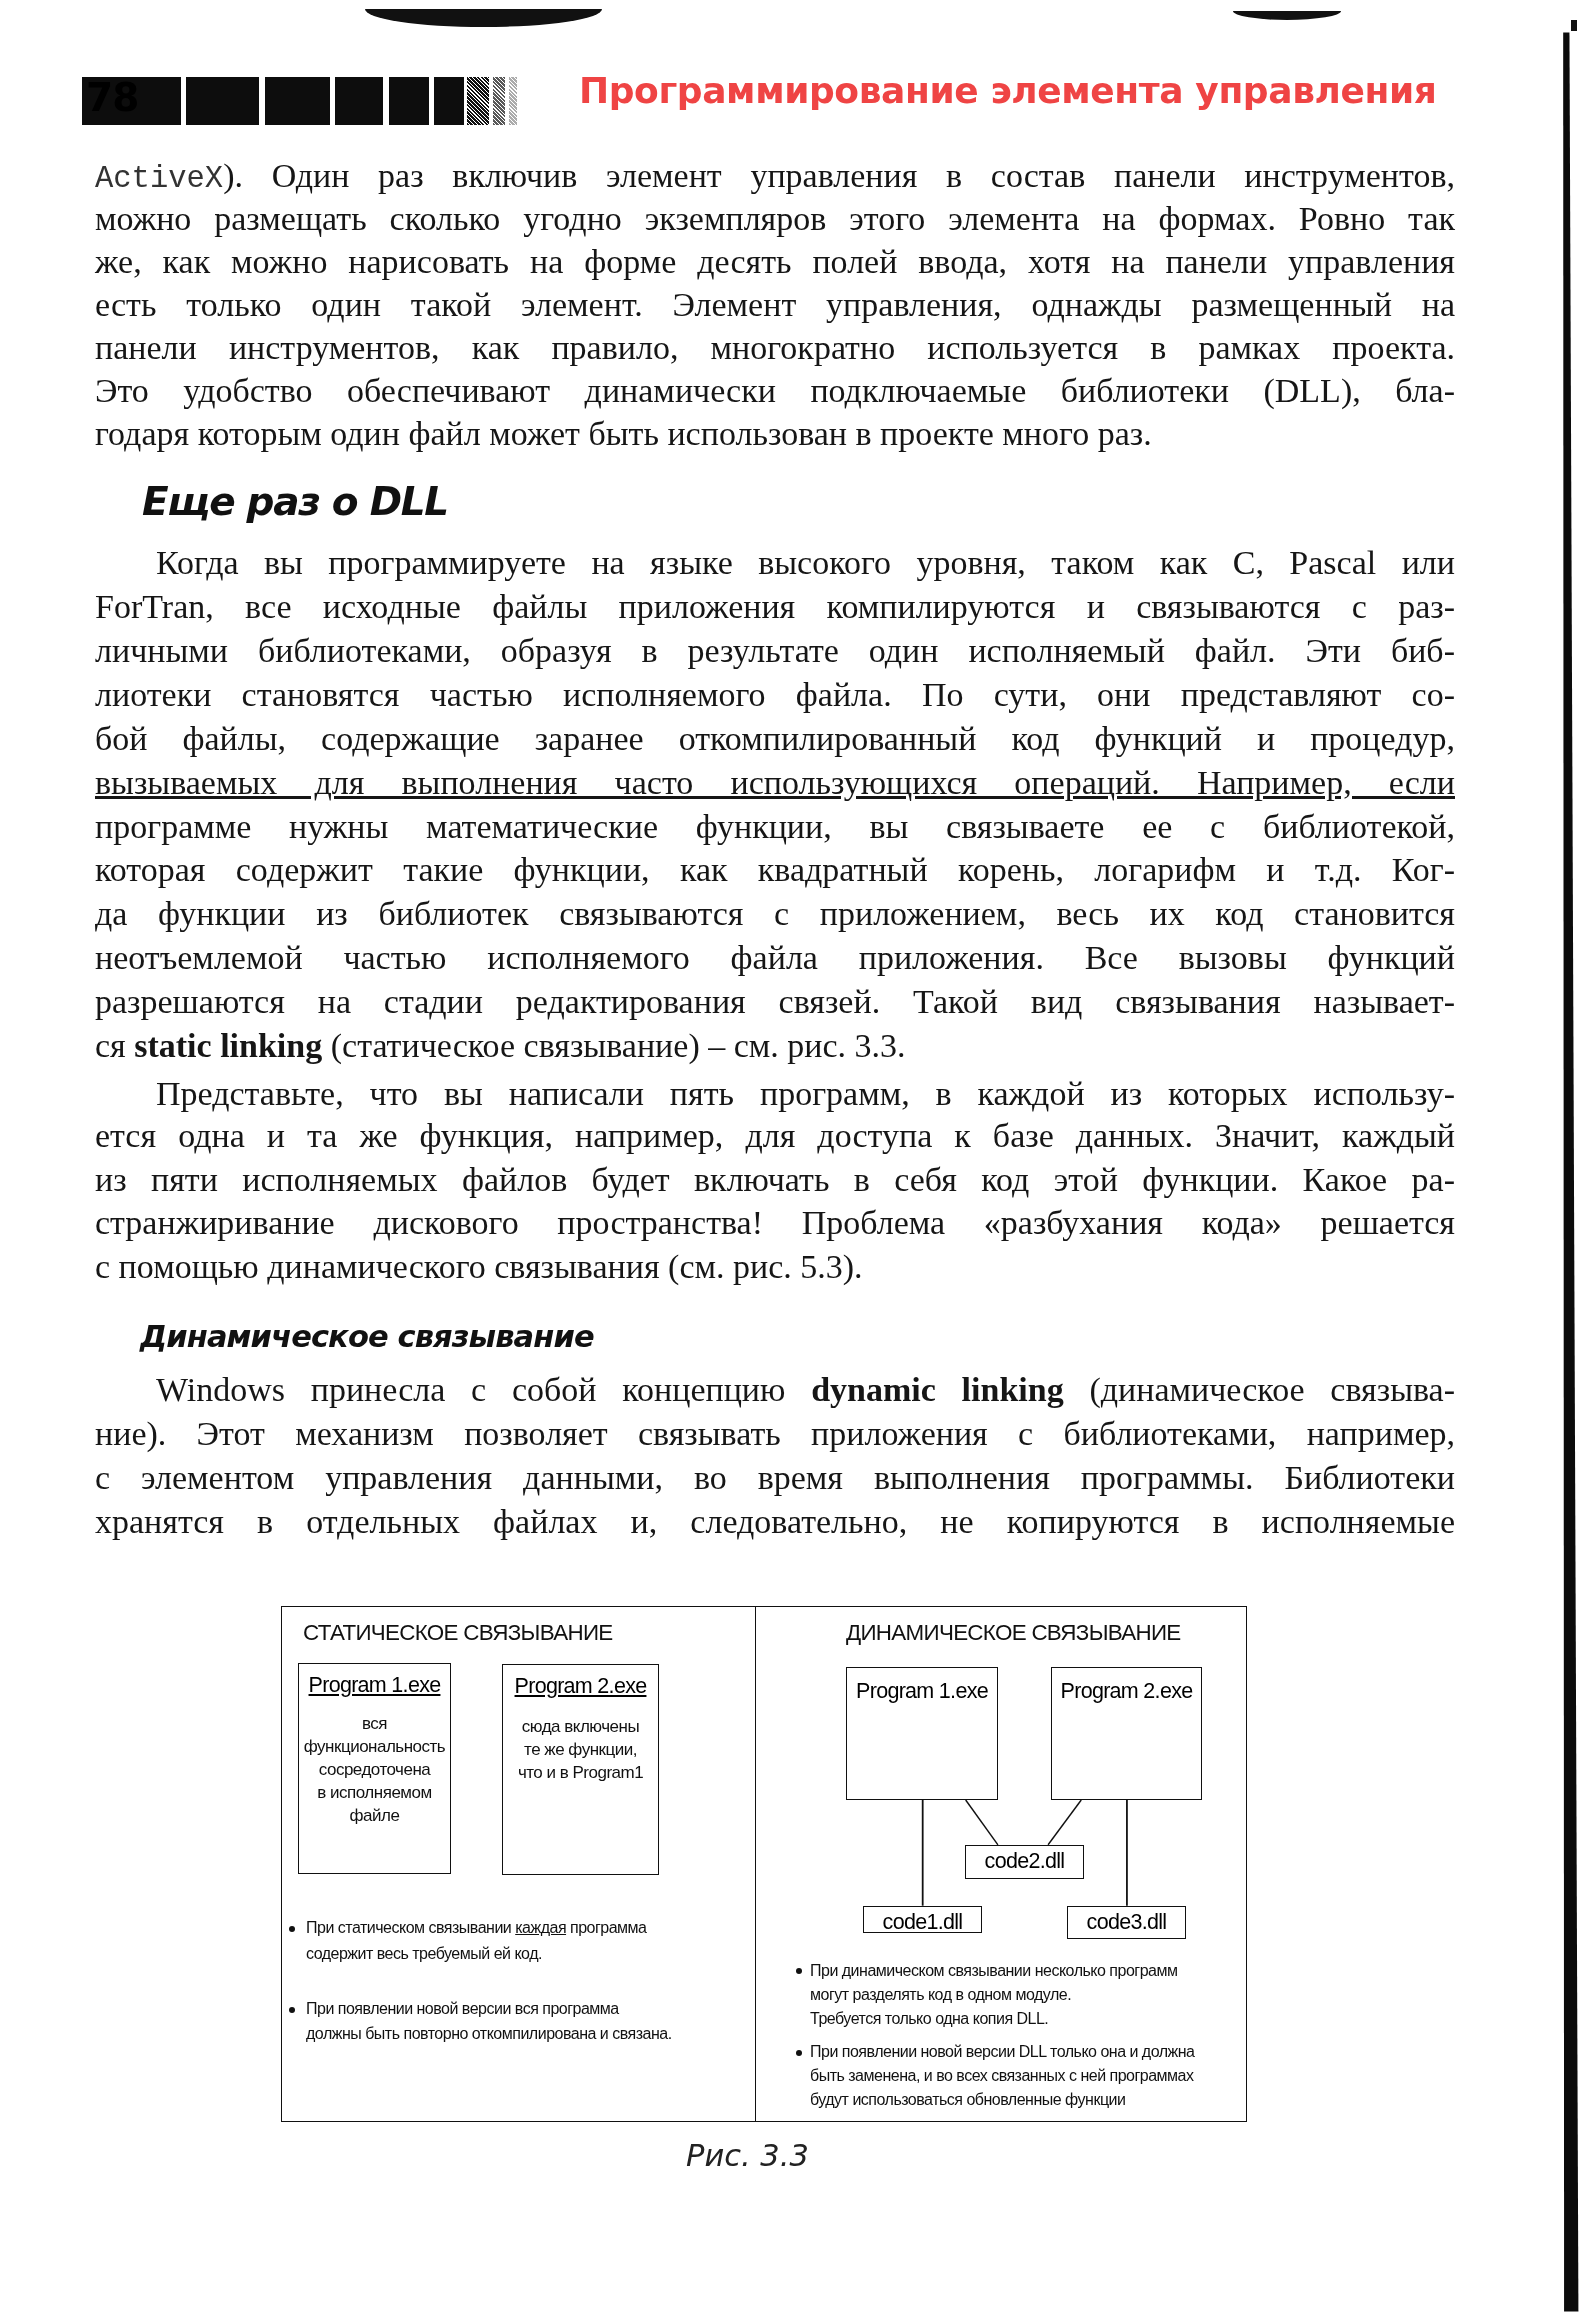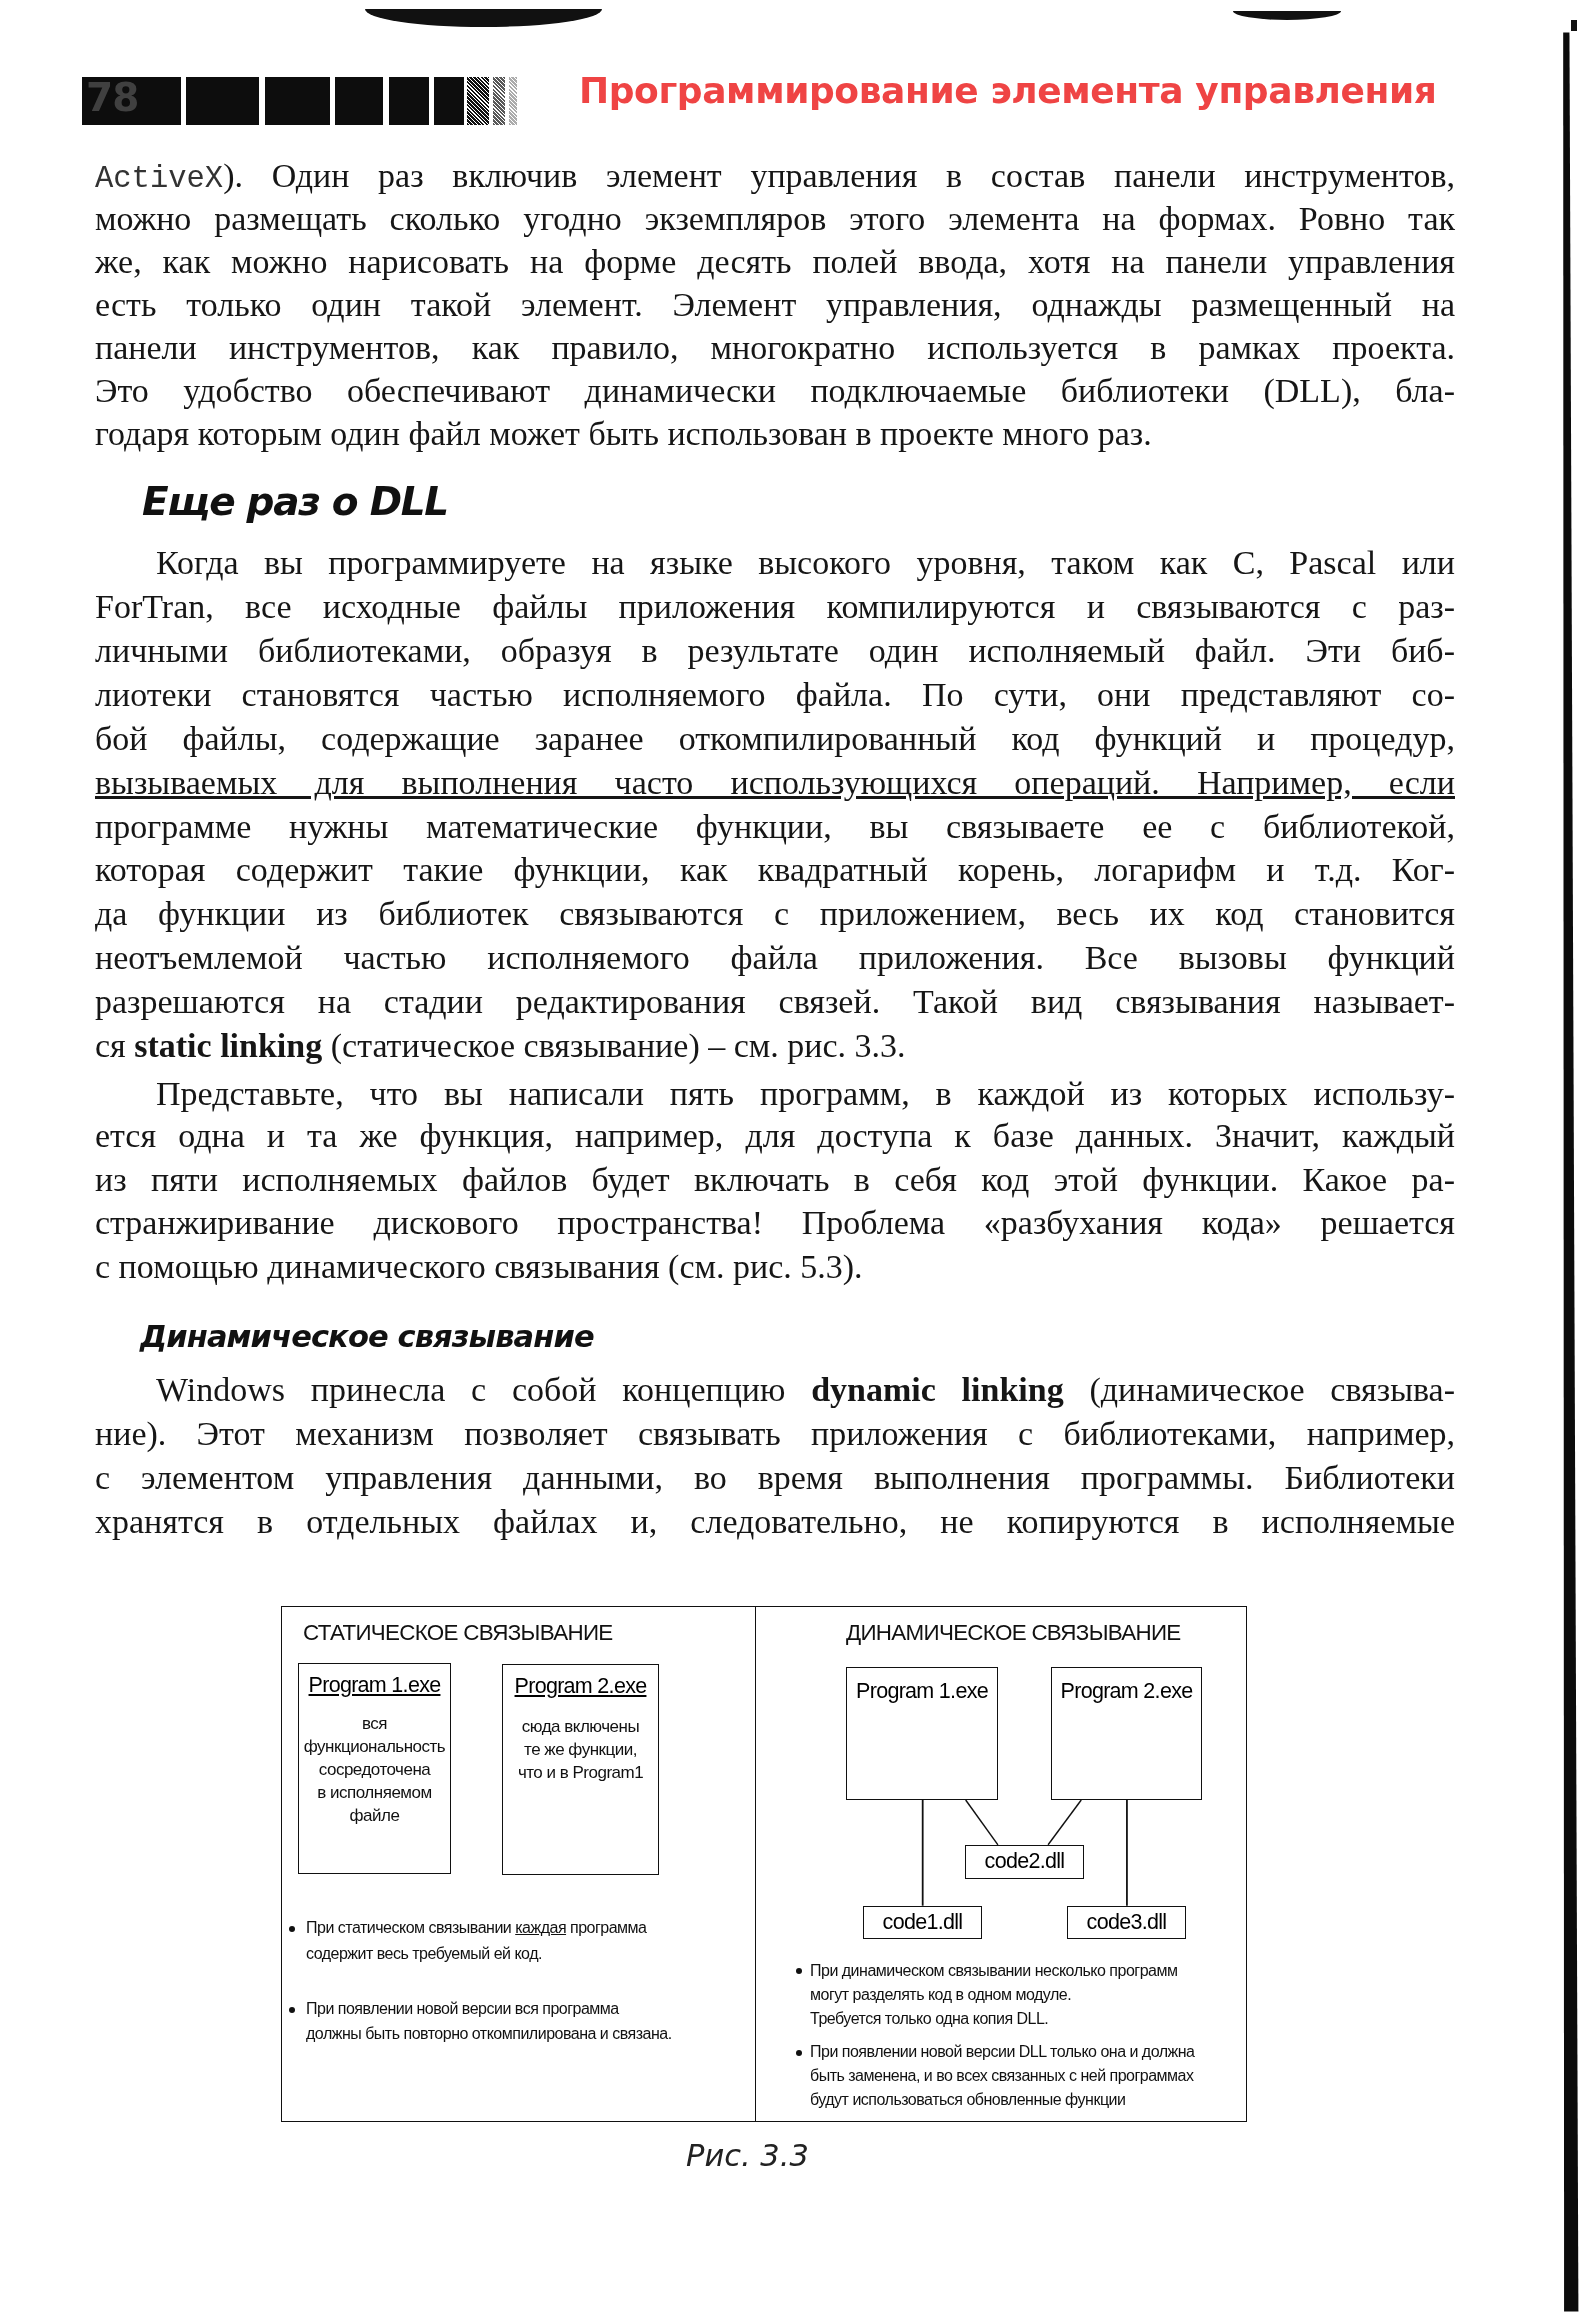--- a/index.html
+++ b/index.html
@@ -4,21 +4,21 @@
 <style>
   html, body { margin:0; padding:0; background:#ffffff; }
   body { width:1582px; height:2319px; position:relative; overflow:hidden; color:#111; }
   .abs { position:absolute; }
   .smudge { position:absolute; background:#111; border-radius:0 0 50% 50% / 0 0 100% 100%; }
   
   .banner-block { position:absolute; top:77px; height:48px; background:#0d0d0d; }
   .banner-gray { position:absolute; top:77px; height:48px;
     background:repeating-linear-gradient(45deg,#111 0 1.8px,#fff 1.8px 2.7px); }
   .page-number { position:absolute; left:86px; top:75px; font-family:"DejaVu Sans",sans-serif;
-    font-weight:bold; font-size:39px; color:#404040; letter-spacing:-0.9px; }
+    font-weight:bold; font-size:39px; color:#000000; letter-spacing:-0.9px; }
   .running-title { position:absolute; left:579px; top:70px; font-family:"DejaVu Sans",sans-serif;
     font-size:36px; font-weight:bold; color:#ef4444; letter-spacing:-0.4px; white-space:nowrap; }
   
   .line { position:absolute; left:79px; width:1360px; font-family:"Liberation Serif","DejaVu Serif",serif;
     font-size:34px; line-height:44px; white-space:nowrap; text-align:justify; text-align-last:justify; color:#161616;margin-left:16px; }
   .line.last { text-align-last:left; }
   .line.indent { left:140px; width:1299px; }
   .mono { font-family:"Liberation Mono","DejaVu Sans Mono",monospace; font-size:30.5px; color:#333; }
   b { font-weight:bold; }
   .h1 { position:absolute; left:142px; font-family:"DejaVu Sans",sans-serif; font-style:italic; font-weight:bold;
@@ -156,21 +156,21 @@
 
   <div class="fig-box" style="left:846px;top:1667px;width:152px;height:133px;">
     <div class="fig-box-label" style="margin-top:10.8px;">Program 1.exe</div>
   </div>
   <div class="fig-box" style="left:1051px;top:1667px;width:151px;height:133px;">
     <div class="fig-box-label" style="margin-top:10.8px;">Program 2.exe</div>
   </div>
   <div class="fig-box" style="left:965px;top:1845px;width:119px;height:34px;">
     <div class="fig-box-label" style="line-height:30.5px;">code2.dll</div>
   </div>
-  <div class="fig-box" style="left:863px;top:1906px;width:119px;height:33px;">
+  <div class="fig-box" style="left:863px;top:1906px;width:119px;height:27px;">
     <div class="fig-box-label" style="line-height:30px;">code1.dll</div>
   </div>
   <div class="fig-box" style="left:1067px;top:1906px;width:119px;height:33px;">
     <div class="fig-box-label" style="line-height:30px;">code3.dll</div>
   </div>
 
   <div>
     <div class="bullet-dot" style="left:796px;top:1968px;"></div>
     <div class="fig-text bullet" style="left:810px;top:1958px;">При динамическом связывании несколько программ</div>
     <div class="fig-text bullet" style="left:810px;top:1982px;">могут разделять код в одном модуле.</div>

